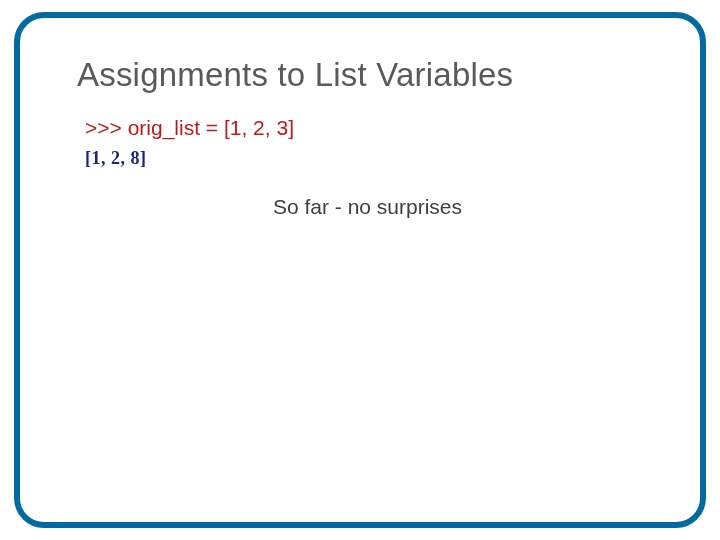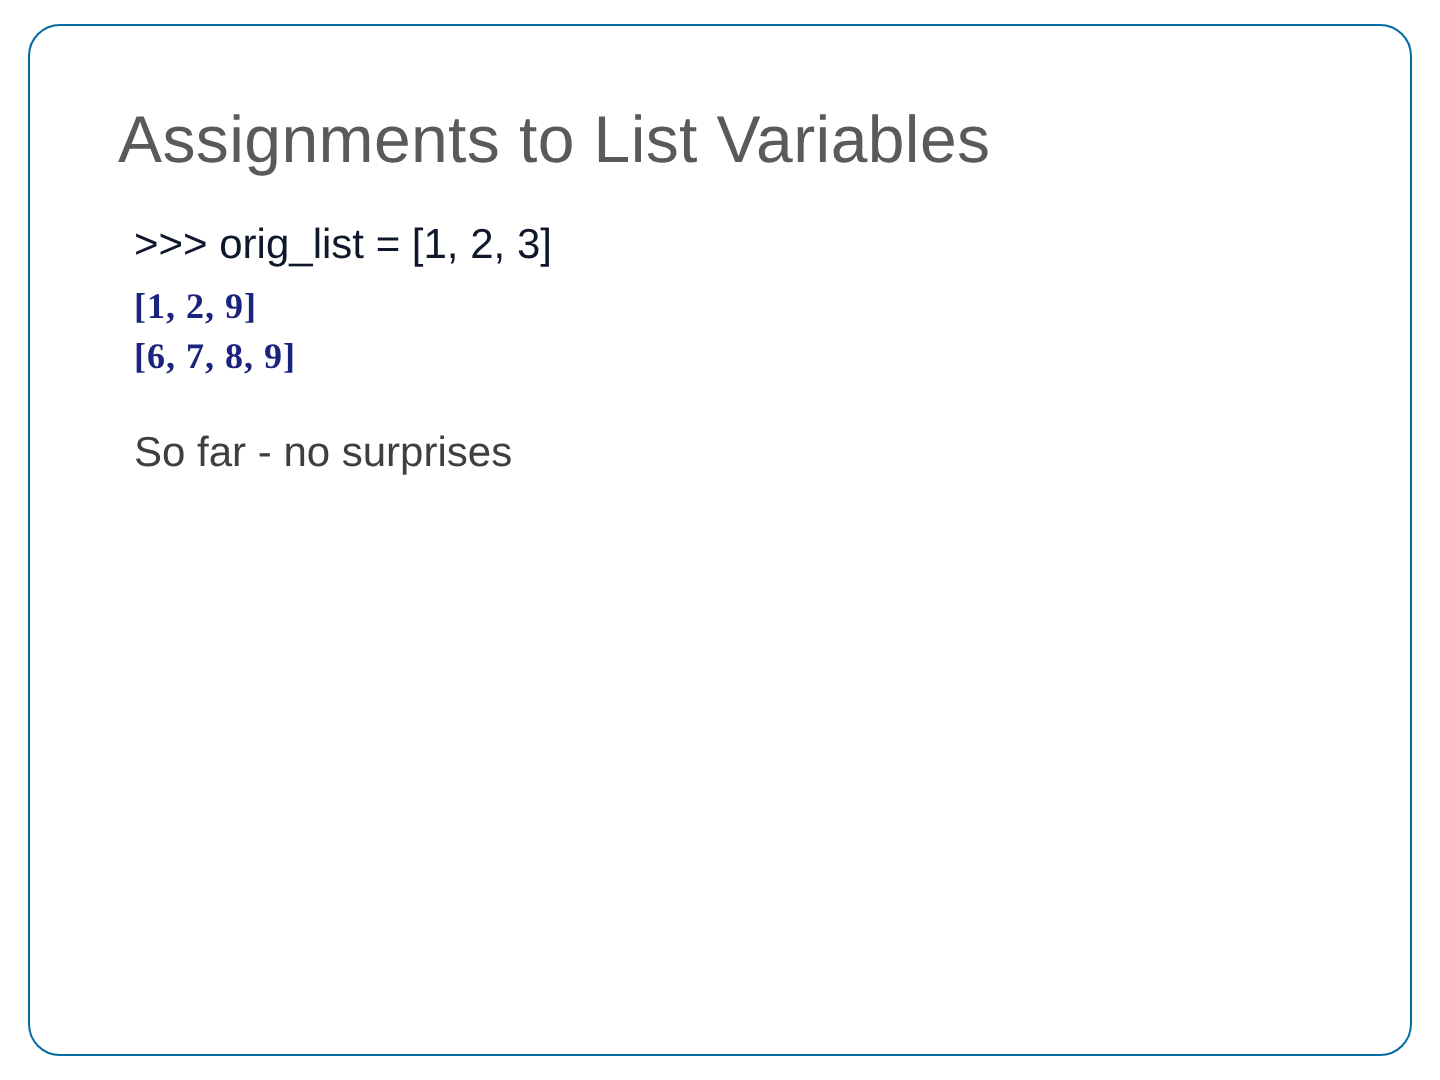--- a/index.html
+++ b/index.html
@@ -9,56 +9,56 @@
     background: #fff;
     font-family: Arial, Helvetica, sans-serif;
     position: relative;
   }
   .slide-frame {
     position: absolute;
     top: 12px;
     left: 14px;
     right: 14px;
     bottom: 12px;
-    border: 1px solid #0369a1;
-    border-radius: 16px;
-    padding: 38px 50px 30px 44px;
+    border: 6px solid #0369a1;
+    border-radius: 30px;
+    padding: 38px 50px 30px 57px;
   }
   .title {
     font-size: 33px;
     color: #5a5a5a;
     font-weight: normal;
     margin-bottom: 18px;
     letter-spacing: 0.2px;
   }
   .line {
     font-size: 21px;
-    color: #0f172a;
+    color: #b91c1c;
     line-height: 1.5;
     margin-left: 8px;
   }
   .output {
     font-family: Georgia, 'Times New Roman', serif;
     font-size: 18px;
     color: #1a237e;
     font-weight: bold;
     letter-spacing: 0.5px;
     margin: 4px 0 4px 8px;
   }
   .footer {
     font-size: 21px;
     color: #3f3f3f;
     margin-top: 26px;
     margin-left: 8px;
+    text-align: center;
   }
 </style>
 </head>
 <body>
 
 <div class="slide-frame">
   <h1 class="title">Assignments to List Variables</h1>
 
   <div class="line">&gt;&gt;&gt; orig_list = [1, 2, 3]</div>
-  <div class="output">[1, 2, 9]</div>
-  <div class="output">[6, 7, 8, 9]</div>
+  <div class="output">[1, 2, 8]</div>
 
   <div class="footer">So far - no surprises</div>
 </div>
 
 </body></html>

